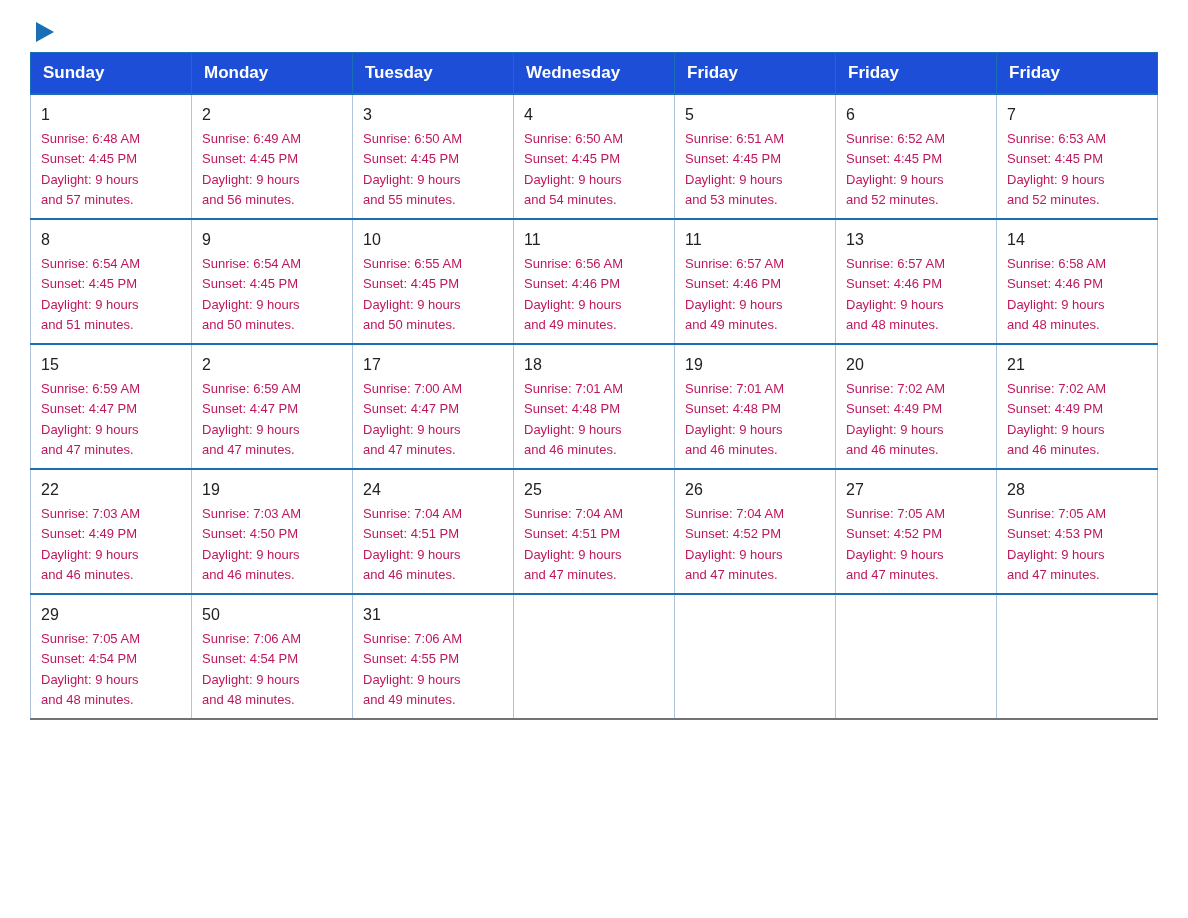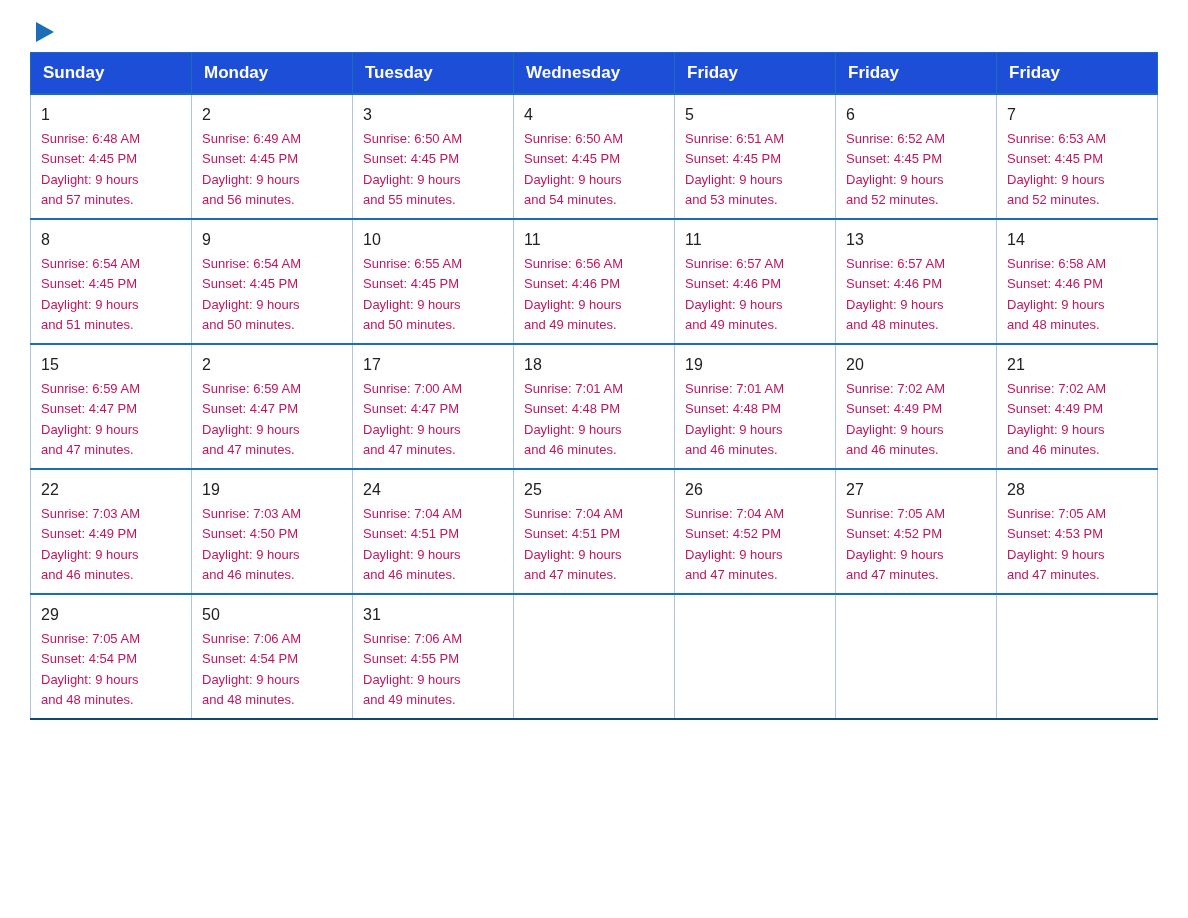--- a/index.html
+++ b/index.html
@@ -67,21 +67,21 @@
       vertical-align: top;
       padding: 8px 10px;
       border: 1px solid #b0c4de;
       width: calc(100% / 7);
       font-size: 13.5px;
       line-height: 1.5;
       background: #fff;
       min-height: 100px;
     }
     .calendar tr:last-child td {
-      border-bottom: 2px solid #0c4a6e;
+      border-bottom: 2px solid #737373;
     }
     .calendar thead tr th:first-child {
       border-left: 1px solid #1a6eb5;
     }
     .day-num {
       font-size: 16px;
       font-weight: normal;
       display: block;
       margin-bottom: 2px;
     }

